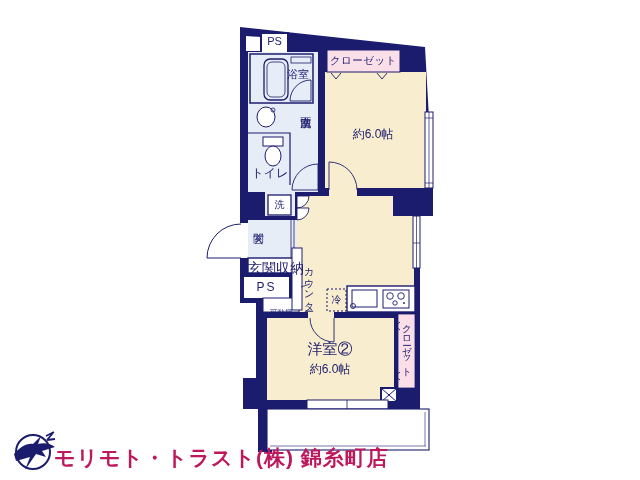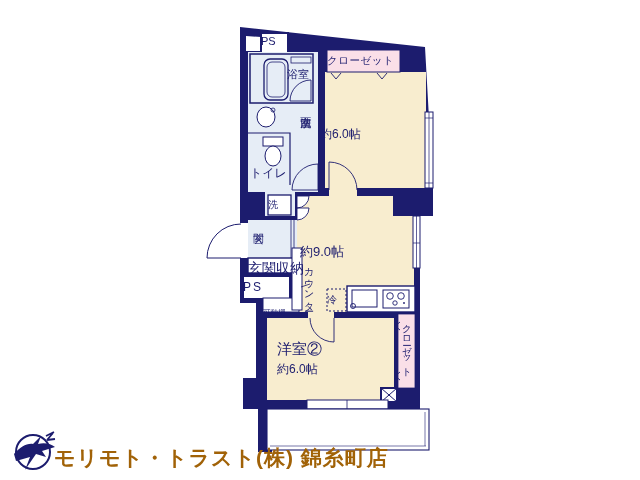--- a/index.html
+++ b/index.html
@@ -2,25 +2,25 @@
 <html><head>
 <meta charset="utf-8">
 <style>
   html,body{margin:0;padding:0;background:#fff;}
   #stage{
     position:relative;width:640px;height:480px;background:#ffffff;
     font-family:"Liberation Sans",sans-serif;color:#1c1c6e;overflow:hidden;
   }
   #walls{position:absolute;left:0;top:0;}
   .lbl{position:absolute;color:#1c1c6e;line-height:1.15;white-space:nowrap;}
-  .ctr{}
+  .ctr{text-align:center;}
   .vert{writing-mode:vertical-rl;text-orientation:upright;}
   .watermark{
     position:absolute;left:54px;top:444px;font-size:21px;font-weight:bold;
-    color:#a16207;letter-spacing:1px;
+    color:#be185d;letter-spacing:1px;
   }
 </style>
 </head>
 <body>
 
 <div id="stage">
 
   <svg id="walls" width="640" height="480" viewBox="0 0 640 480">
 
     <path d="M240,27 L425,47 L433,190 L433,215 L420,215 L420,409 L272,409 L272,452 L258,452 L258,409 L243,409 L243,378 L256,378 L256,303 L240,303 Z" fill="#1c1c6e"></path>
@@ -134,21 +134,20 @@
 
   <div class="lbl vert" style="left:299px;top:108px;font-size:11px;">洗面室</div>
   <div class="lbl ctr" style="left:250px;top:167px;width:40px;font-size:12px;">トイレ</div>
   <div class="lbl ctr" style="left:268px;top:199px;width:23px;font-size:10px;">洗</div>
   <div class="lbl vert" style="left:253px;top:225px;font-size:10.5px;">玄関</div>
   <div class="lbl ctr" style="left:248px;top:260px;width:49px;font-size:14px;">玄関収納</div>
   <div class="lbl ctr" style="left:243px;top:281px;width:47px;font-size:12px;letter-spacing:2px;">PS</div>
   <div class="lbl vert" style="left:303px;top:260px;font-size:10px;">カウンター</div>
   <div class="lbl ctr" style="left:263px;top:301px;width:36px;font-size:7.5px;margin-top:8px;">可動棚</div>
 
-  <div class="lbl ctr" style="left:300px;top:245px;width:112px;font-size:13px;">約9.0帖</div>
   <div class="lbl ctr" style="left:327px;top:294px;width:19px;font-size:10px;">冷</div>
 
   <div class="lbl ctr" style="left:277px;top:340px;width:106px;font-size:15px;">洋室②</div>
   <div class="lbl ctr" style="left:277px;top:363px;width:106px;font-size:12px;">約6.0帖</div>
   <div class="lbl vert" style="left:401px;top:318px;font-size:9.5px;">クローゼット</div>
 
 
   <div class="watermark">モリモト・トラスト(株) 錦糸町店</div>
 </div>
 

